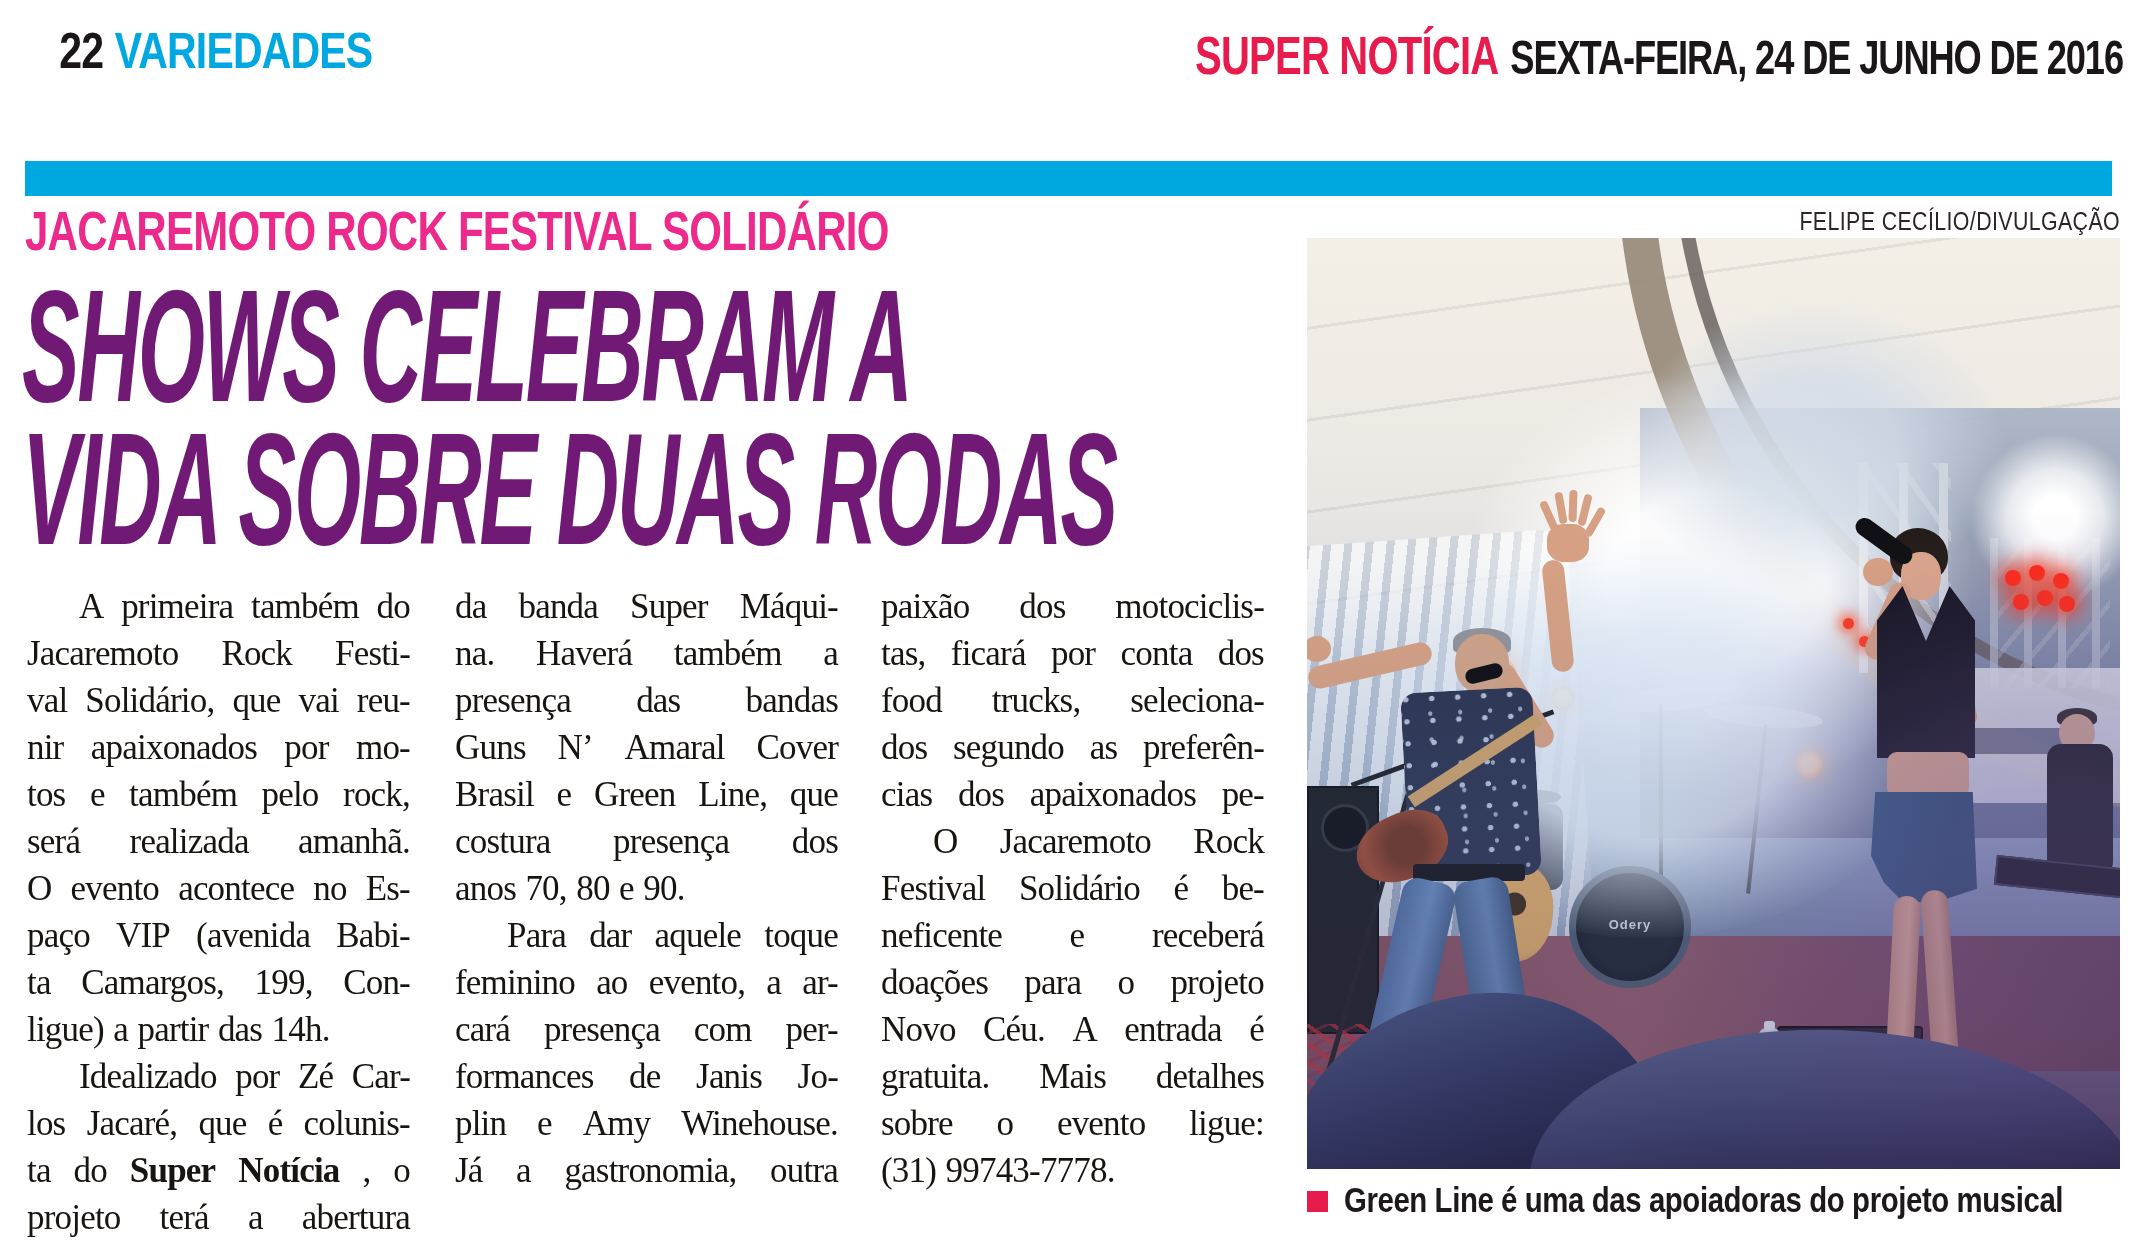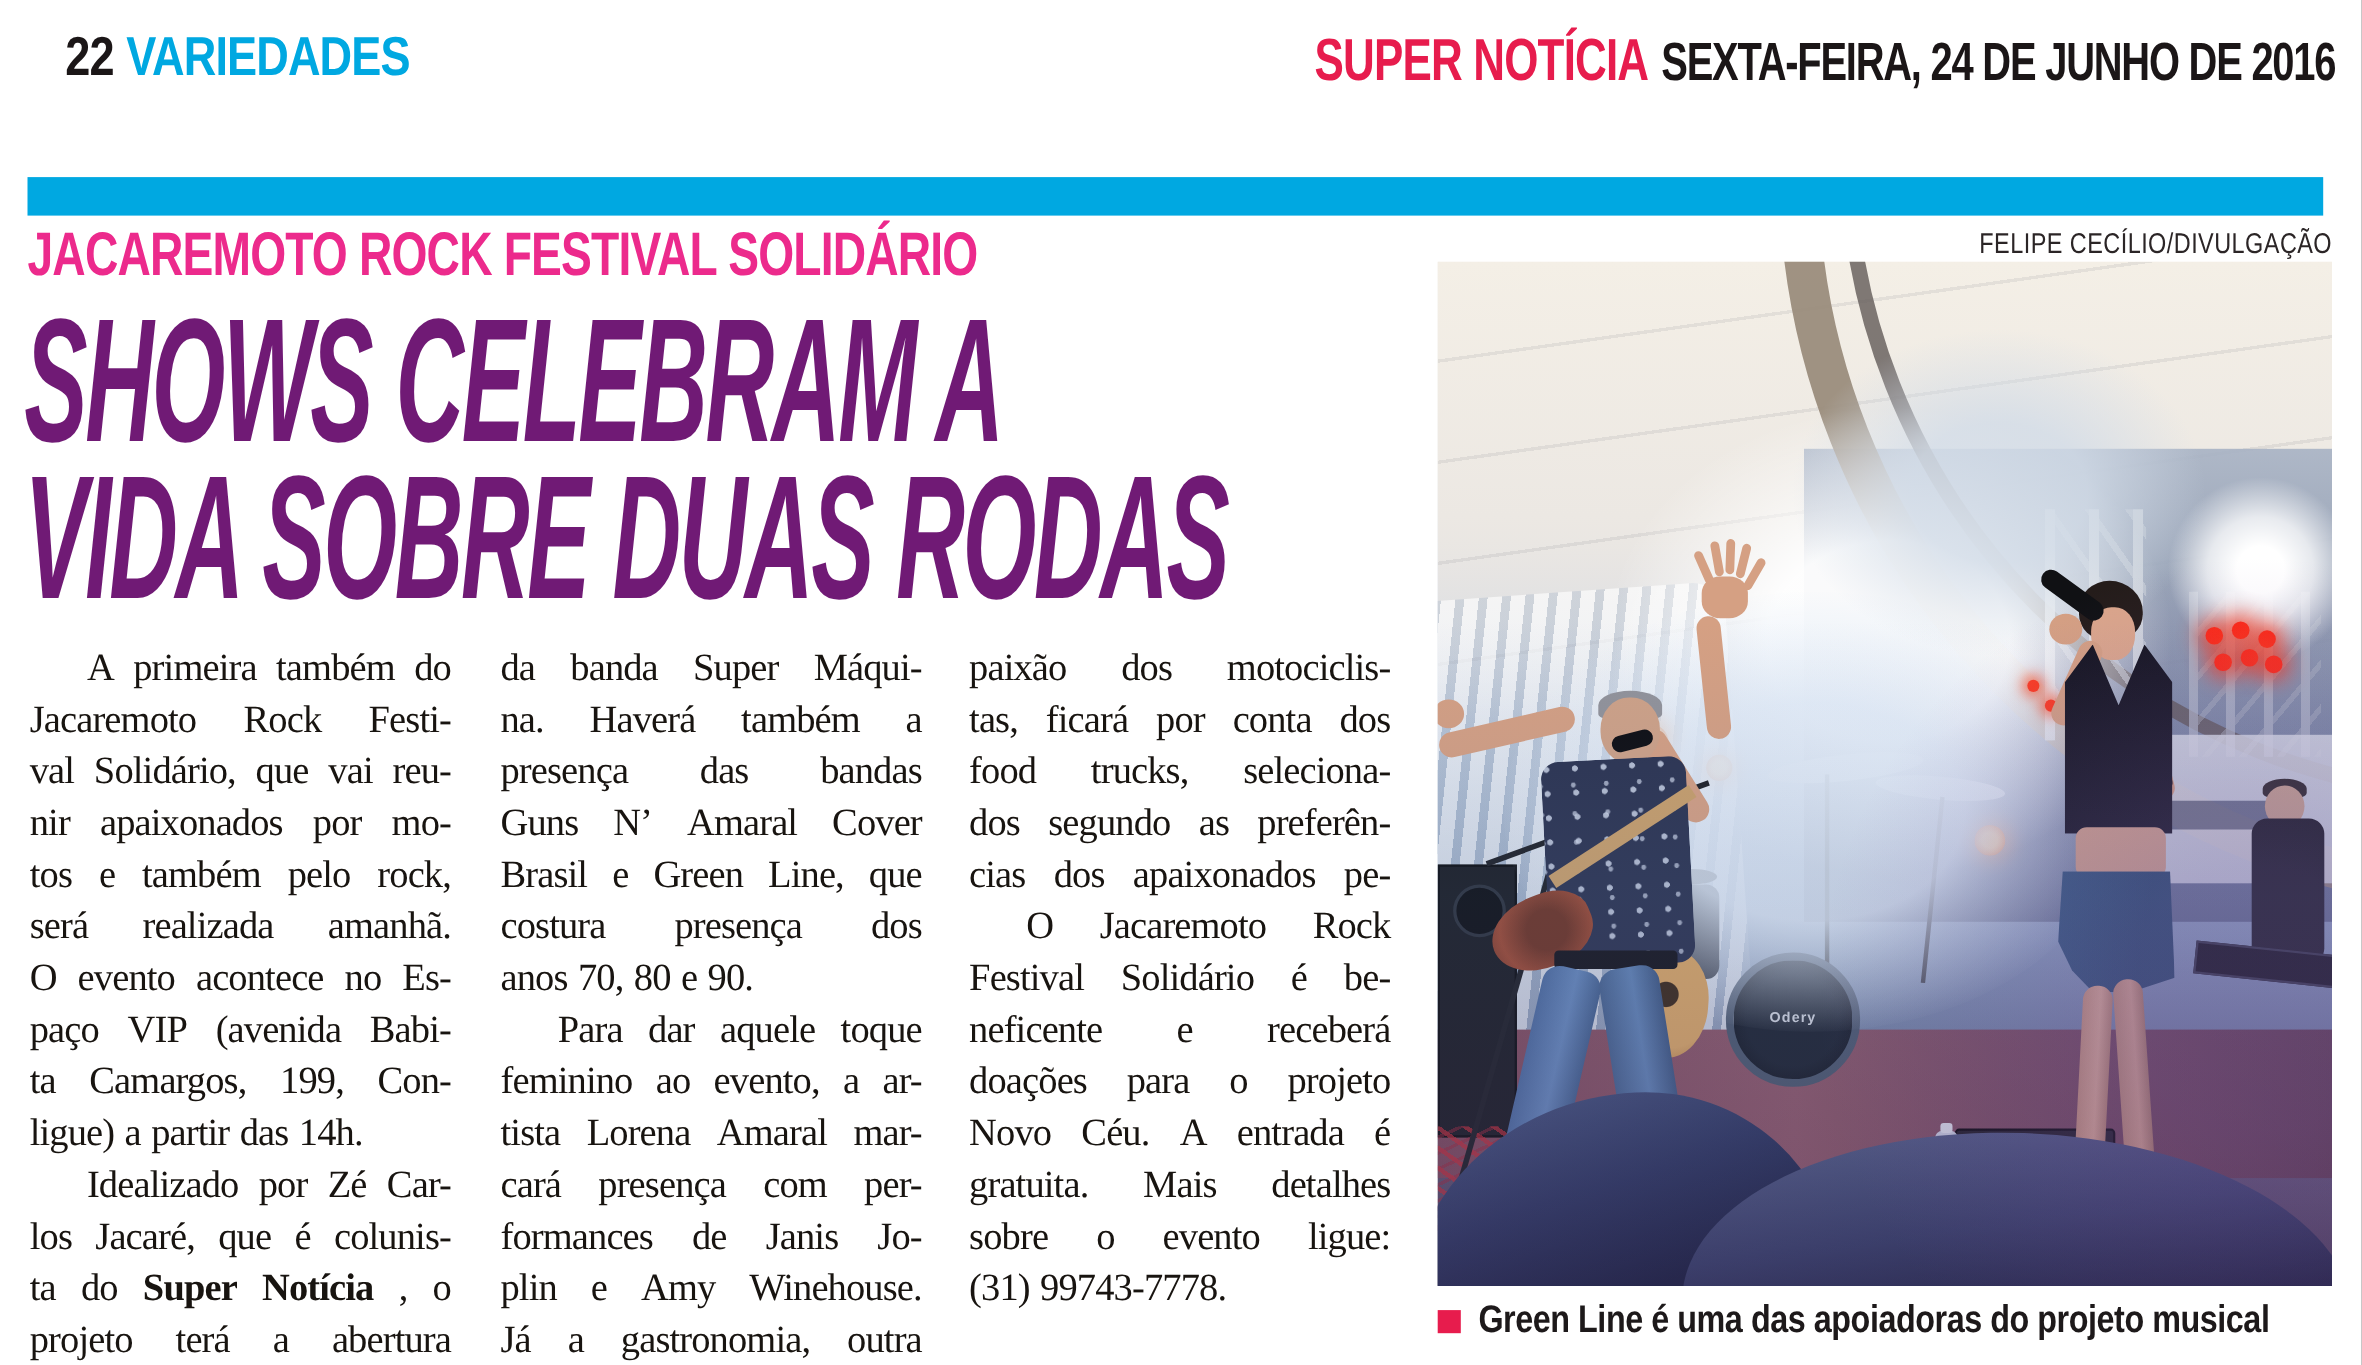--- a/index.html
+++ b/index.html
@@ -326,26 +326,20 @@
         <span>toque</span>
       </div>
       <div class="bline">
         <span>feminino</span>
         <span>ao</span>
         <span>evento,</span>
         <span>a</span>
         <span>ar-</span>
       </div>
       <div class="bline">
-        <span>tista</span>
-        <span>Lorena</span>
-        <span>Amaral</span>
-        <span>mar-</span>
-      </div>
-      <div class="bline">
         <span>cará</span>
         <span>presença</span>
         <span>com</span>
         <span>per-</span>
       </div>
       <div class="bline">
         <span>formances</span>
         <span>de</span>
         <span>Janis</span>
         <span>Jo-</span>

